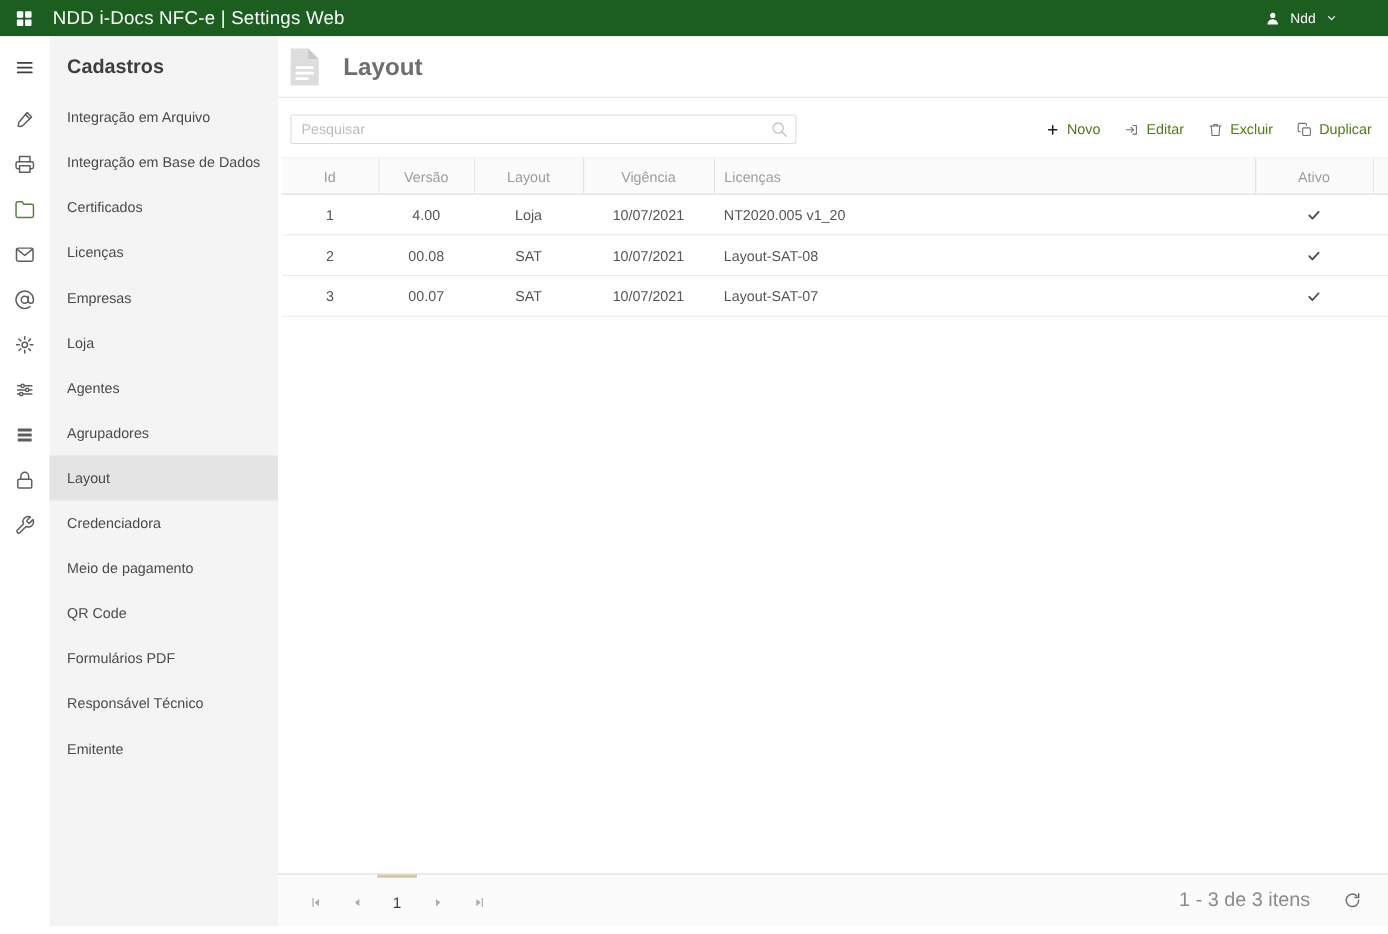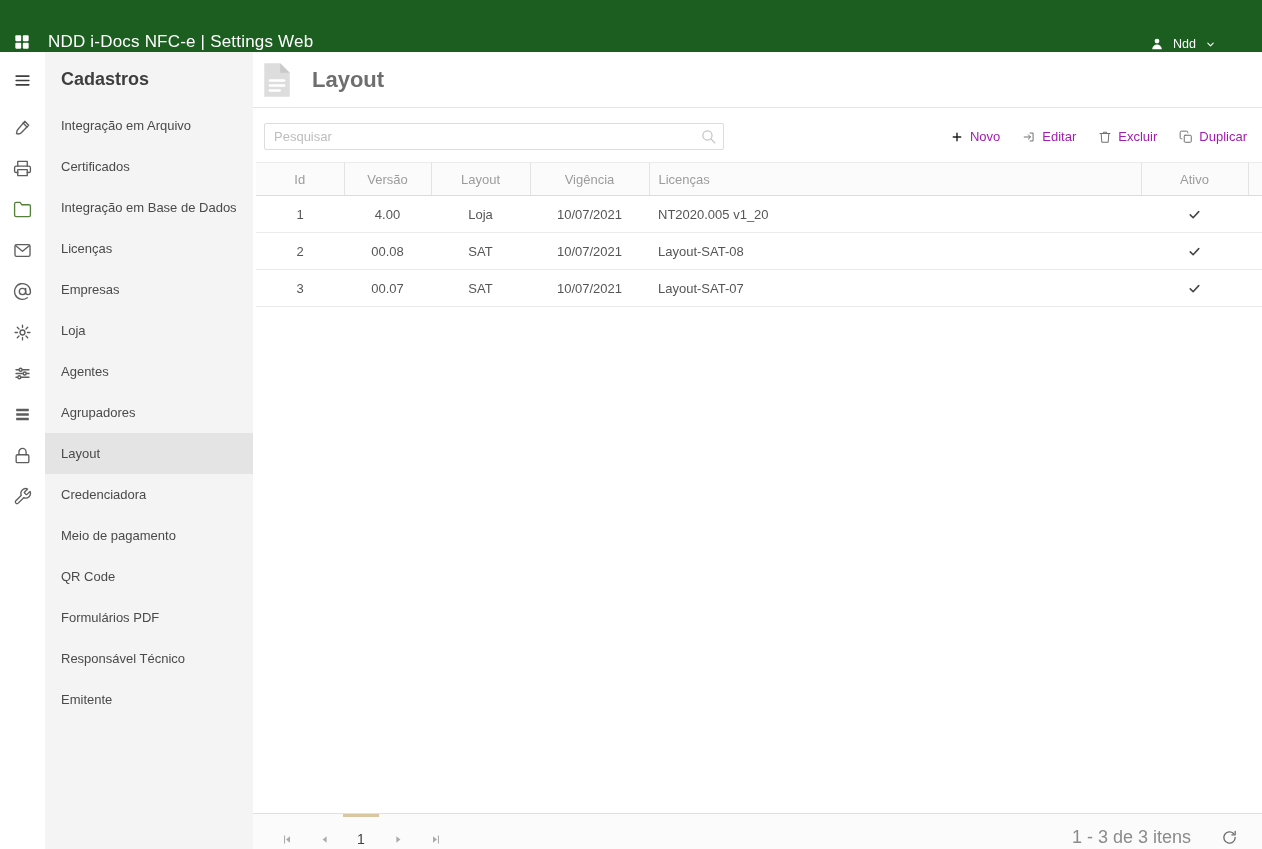--- a/index.html
+++ b/index.html
@@ -5,21 +5,21 @@
 :root{--green:#1b5e20;--railGreen:#55803a;--tan:#d8c7a0;}
 *{box-sizing:border-box;margin:0;padding:0;}
 html,body{width:1262px;height:849px;overflow:hidden;}
 body{font-family:"Liberation Sans",sans-serif;background:#fff;color:#444;}
 button{font-family:inherit;background:none;border:none;cursor:pointer;}
 [data-icon]{display:inline-flex;}
 [data-icon] svg{width:100%;height:100%;display:block;}
 .ic20{width:20px;height:20px;}.ic16{width:16px;height:16px;}.ic13{width:13px;height:13px;}
 
 
-.topbar{height:52px;background:var(--green);display:flex;align-items:flex-end;padding:0 45px 0 12px;color:#fff;}
+.topbar{height:33px;background:var(--green);display:flex;align-items:center;padding:0 45px 0 12px;color:#fff;}
 .apps-btn{display:flex;align-items:center;color:#fff;}
 .topbar-title{font-size:17px;margin-left:16px;font-weight:400;letter-spacing:.2px;}
 .user-menu{margin-left:auto;display:flex;align-items:center;gap:8px;color:#fff;}
 .user-label{font-size:12.5px;}
 
 
 .shell{display:flex;height:calc(100% - 40px);}
 .rail{width:45px;background:#fff;display:flex;flex-direction:column;align-items:center;padding-top:8px;flex:none;}
 .rail button{width:45px;height:41px;display:flex;align-items:center;justify-content:center;color:#5d5d5d;}
 .rail button [data-icon]{width:19px;height:19px;}
@@ -37,21 +37,21 @@
 .page-header{display:flex;align-items:center;gap:15px;height:56px;padding-left:4px;border-bottom:1px solid #e5e5e5;flex:none;}
 .page-ic{width:40px;height:40px;}
 .page-title{font-size:22px;font-weight:700;color:#6e6e6e;}
 
 .toolbar-row{display:flex;align-items:center;padding:15px 15px 12px 11px;flex:none;}
 .search-box{position:relative;width:460px;}
 .search-box input{width:100%;height:27px;border:1px solid #dcdcdc;border-radius:2px;padding:0 32px 0 9px;font-size:13px;color:#555;outline:none;font-family:inherit;}
 .search-box input::placeholder{color:#bdbdbd;}
 .search-ic{position:absolute;right:7px;top:5px;width:17px;height:17px;color:#c2c2c2;cursor:pointer;}
 .actions{margin-left:auto;display:flex;gap:22px;}
-.actions button{display:flex;align-items:center;gap:6px;font-size:13px;color:#a21caf;text-align:center;}
+.actions button{display:flex;align-items:center;gap:6px;font-size:13px;color:#4d7c0f;text-align:center;}
 .actions button [data-icon]{width:14px;height:14px;color:#6f6f6f;}
 .actions button:first-child [data-icon]{color:#1f1f1f;}
 
 
 .table-wrap{flex:1;overflow:hidden;padding-left:3px;}
 table{width:100%;border-collapse:collapse;font-size:13px;}
 thead th{height:33px;font-weight:400;color:#9c9c9c;background:#fbfbfb;border-top:1px solid #ececec;border-bottom:1px solid #dcdcdc;}
 thead th + th,thead th.filler{border-left:1px solid #e3e3e3;}
 tbody td{height:37px;color:#565656;border-bottom:1px solid #eaeaea;}
 th:nth-child(-n+4),td:nth-child(-n+4){text-align:center;}
@@ -208,25 +208,25 @@
 
   <aside class="sidebar">
     <h2>Cadastros</h2>
     <ul class="side-list">
 
         <li>
           <span>Integração em Arquivo</span>
         </li>
 
         <li>
+          <span>Integração em Base de Dados</span>
+        </li>
+
+        <li>
           <span>Certificados</span>
-        </li>
-
-        <li>
-          <span>Integração em Base de Dados</span>
         </li>
 
         <li>
           <span>Licenças</span>
         </li>
 
         <li>
           <span>Empresas</span>
         </li>
 

